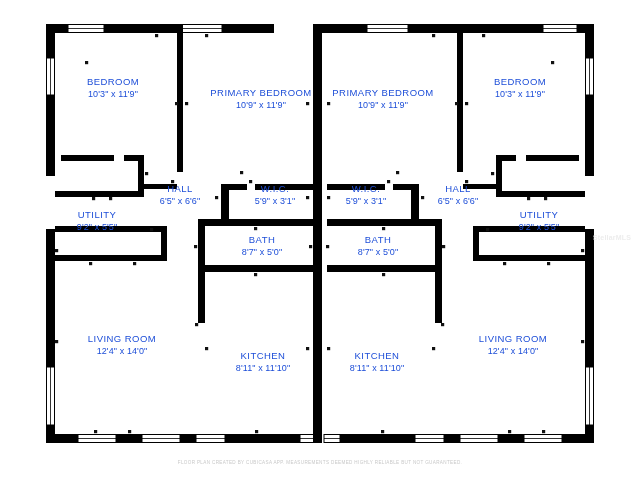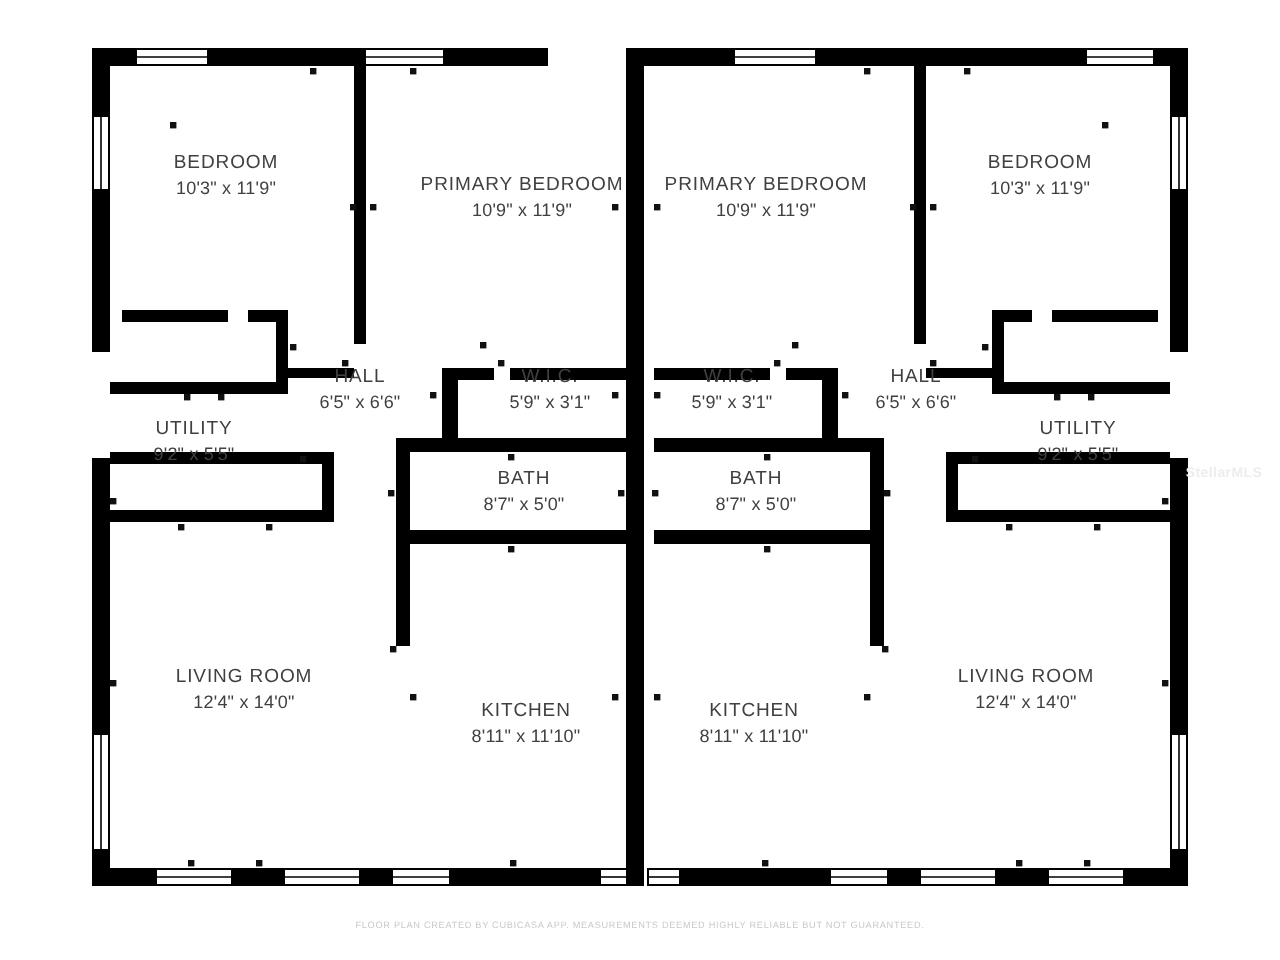--- a/index.html
+++ b/index.html
@@ -24,21 +24,21 @@
   svg.plan {
     position: absolute;
     left: 0; top: 0;
     width: 640px;
     height: 480px;
     display: block;
   }
   .room-label {
     position: absolute;
     text-align: center;
-    color: #404040;
+    color: #1d4ed8;
     line-height: 1.25;
     white-space: nowrap;
     transform: translate(-50%, -50%);
     pointer-events: none;
   }
   .room-name {
     font-size: 9.5px;
     letter-spacing: 0.45px;
     display: block;
   }

